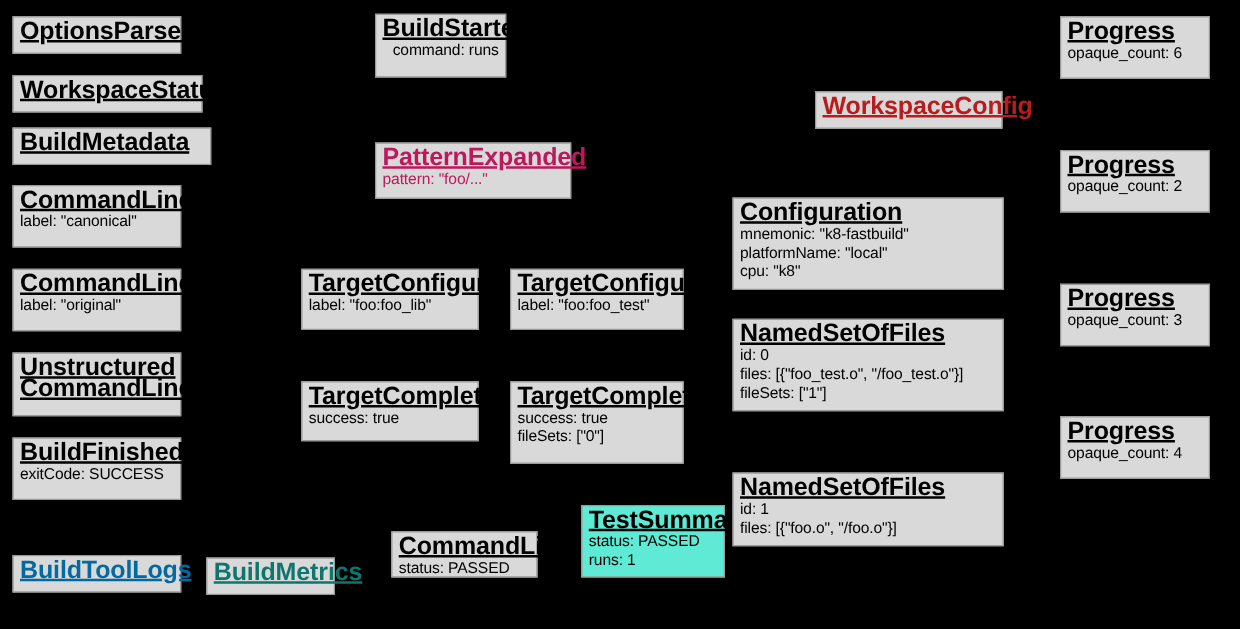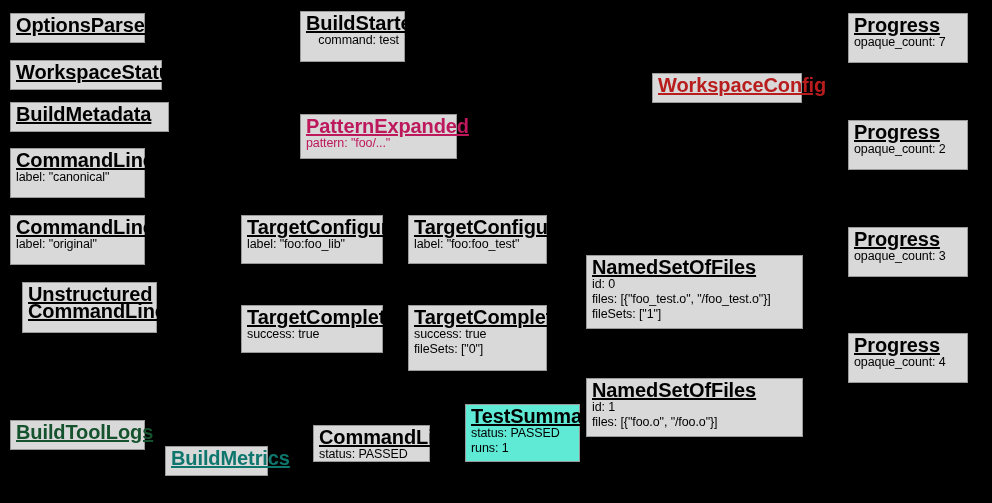--- a/index.html
+++ b/index.html
@@ -64,34 +64,40 @@
       <span class="node-fields">
         <span class="node-field">label: "canonical"</span>
       </span>
     </div>
     <div class="node" style="left: 10px; top: 215px; width: 135px; height: 50px; background: rgb(217, 217, 217); border-color: rgb(154, 154, 154); color: rgb(0, 0, 0);">
       <span class="node-title">CommandLine</span>
       <span class="node-fields">
         <span class="node-field">label: "original"</span>
       </span>
     </div>
-    <div class="node" style="left: 10px; top: 282px; width: 135px; height: 51px; background: rgb(217, 217, 217); border-color: rgb(154, 154, 154); color: rgb(0, 0, 0); margin-left: 12px;">
+    <div class="node" style="left: 10px; top: 282px; width: 135px; height: 51px; background: rgb(217, 217, 217); border-color: rgb(154, 154, 154); color: rgb(0, 0, 0);">
       <span class="node-title">Unstructured
 CommandLine</span>
     </div>
-    <div class="node" style="left: 10px; top: 420px; width: 135px; height: 30px; background: rgb(217, 217, 217); border-color: rgb(154, 154, 154); color: #14532d;">
+    <div class="node" style="left: 10px; top: 350px; width: 135px; height: 50px; background: rgb(217, 217, 217); border-color: rgb(154, 154, 154); color: rgb(0, 0, 0);">
+      <span class="node-title">BuildFinished</span>
+      <span class="node-fields">
+        <span class="node-field">exitCode: SUCCESS</span>
+      </span>
+    </div>
+    <div class="node" style="left: 10px; top: 444px; width: 135px; height: 30px; background: rgb(217, 217, 217); border-color: rgb(154, 154, 154); color: #0369a1;">
       <span class="node-title">BuildToolLogs</span>
     </div>
     <div class="node" style="left: 165px; top: 446px; width: 103px; height: 30px; background: rgb(217, 217, 217); border-color: rgb(154, 154, 154); color: #0f766e;">
       <span class="node-title">BuildMetrics</span>
     </div>
     <div class="node" style="left: 300px; top: 11px; width: 105px; height: 51px; background: rgb(217, 217, 217); border-color: rgb(154, 154, 154); color: rgb(0, 0, 0); text-align: right;">
       <span class="node-title">BuildStarted</span>
       <span class="node-fields">
-        <span class="node-field">command: test</span>
+        <span class="node-field">command: runs</span>
       </span>
     </div>
     <div class="node" style="left: 300px; top: 114px; width: 157px; height: 45px; background: rgb(217, 217, 217); border-color: rgb(154, 154, 154); color: #be185d;">
       <span class="node-title">PatternExpanded</span>
       <span class="node-fields">
         <span class="node-field">pattern: "foo/..."</span>
       </span>
     </div>
     <div class="node" style="left: 241px; top: 215px; width: 142px; height: 49px; background: rgb(217, 217, 217); border-color: rgb(154, 154, 154); color: rgb(0, 0, 0);">
       <span class="node-title">TargetConfigured</span>
@@ -127,39 +133,47 @@
     <div class="node" style="left: 436px; top: 404px; width: 115px; height: 58px; background: #5eead4; border-color: rgb(154, 154, 154); color: rgb(0, 0, 0); margin-left: 29px;">
       <span class="node-title">TestSummary</span>
       <span class="node-fields">
         <span class="node-field">status: PASSED</span>
         <span class="node-field">runs: 1</span>
       </span>
     </div>
     <div class="node" style="left: 652px; top: 73px; width: 150px; height: 30px; background: rgb(217, 217, 217); border-color: rgb(154, 154, 154); color: #b91c1c;">
       <span class="node-title">WorkspaceConfig</span>
     </div>
+    <div class="node" style="left: 586px; top: 158px; width: 217px; height: 74px; background: rgb(217, 217, 217); border-color: rgb(154, 154, 154); color: rgb(0, 0, 0);">
+      <span class="node-title">Configuration</span>
+      <span class="node-fields">
+        <span class="node-field">mnemonic: "k8-fastbuild"</span>
+        <span class="node-field">platformName: "local"</span>
+        <span class="node-field">cpu: "k8"</span>
+      </span>
+    </div>
     <div class="node" style="left: 586px; top: 255px; width: 217px; height: 74px; background: rgb(217, 217, 217); border-color: rgb(154, 154, 154); color: rgb(0, 0, 0);">
       <span class="node-title">NamedSetOfFiles</span>
       <span class="node-fields">
         <span class="node-field">id: 0</span>
         <span class="node-field">files: [{"foo_test.o", "/foo_test.o"}]</span>
         <span class="node-field">fileSets: ["1"]</span>
       </span>
     </div>
     <div class="node" style="left: 586px; top: 378px; width: 217px; height: 59px; background: rgb(217, 217, 217); border-color: rgb(154, 154, 154); color: rgb(0, 0, 0);">
       <span class="node-title">NamedSetOfFiles</span>
       <span class="node-fields">
         <span class="node-field">id: 1</span>
         <span class="node-field">files: [{"foo.o", "/foo.o"}]</span>
       </span>
     </div>
     <div class="node" style="left: 848px; top: 13px; width: 120px; height: 50px; background: rgb(217, 217, 217); border-color: rgb(154, 154, 154); color: rgb(0, 0, 0);">
       <span class="node-title">Progress</span>
       <span class="node-fields">
-        <span class="node-field">opaque_count: 7</span>
+        <span class="node-field">opaque_count: 6</span>
       </span>
     </div>
     <div class="node" style="left: 848px; top: 120px; width: 120px; height: 50px; background: rgb(217, 217, 217); border-color: rgb(154, 154, 154); color: rgb(0, 0, 0);">
       <span class="node-title">Progress</span>
       <span class="node-fields">
         <span class="node-field">opaque_count: 2</span>
       </span>
     </div>
     <div class="node" style="left: 848px; top: 227px; width: 120px; height: 50px; background: rgb(217, 217, 217); border-color: rgb(154, 154, 154); color: rgb(0, 0, 0);">
       <span class="node-title">Progress</span>

